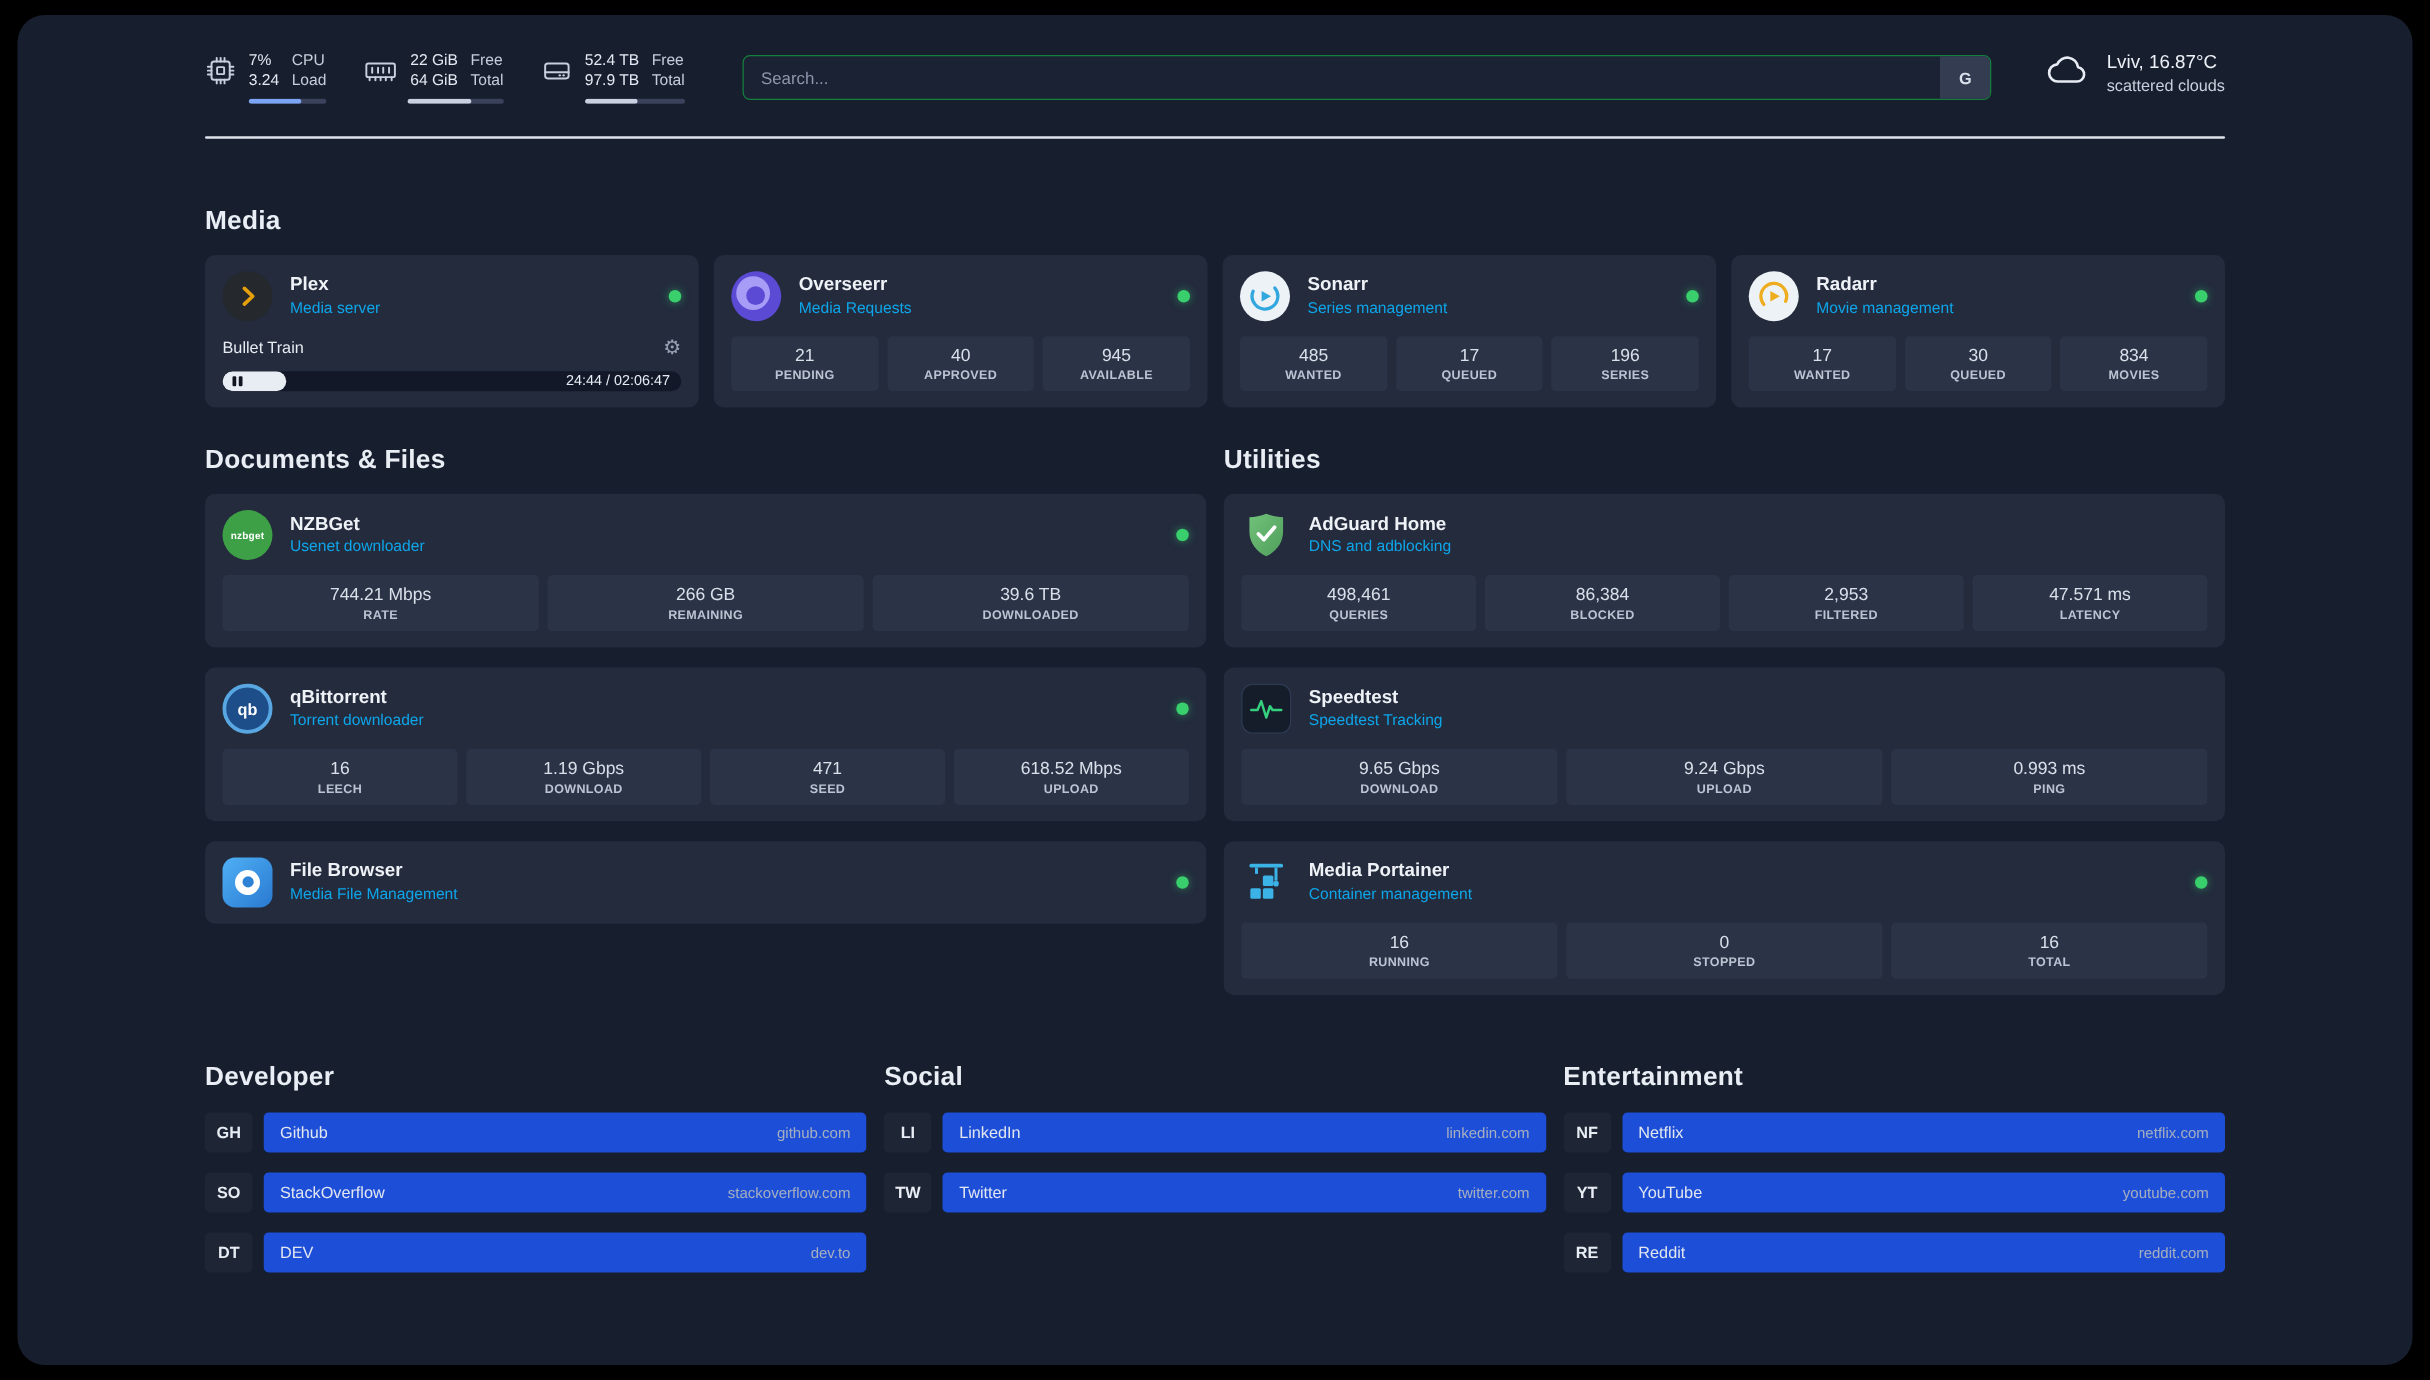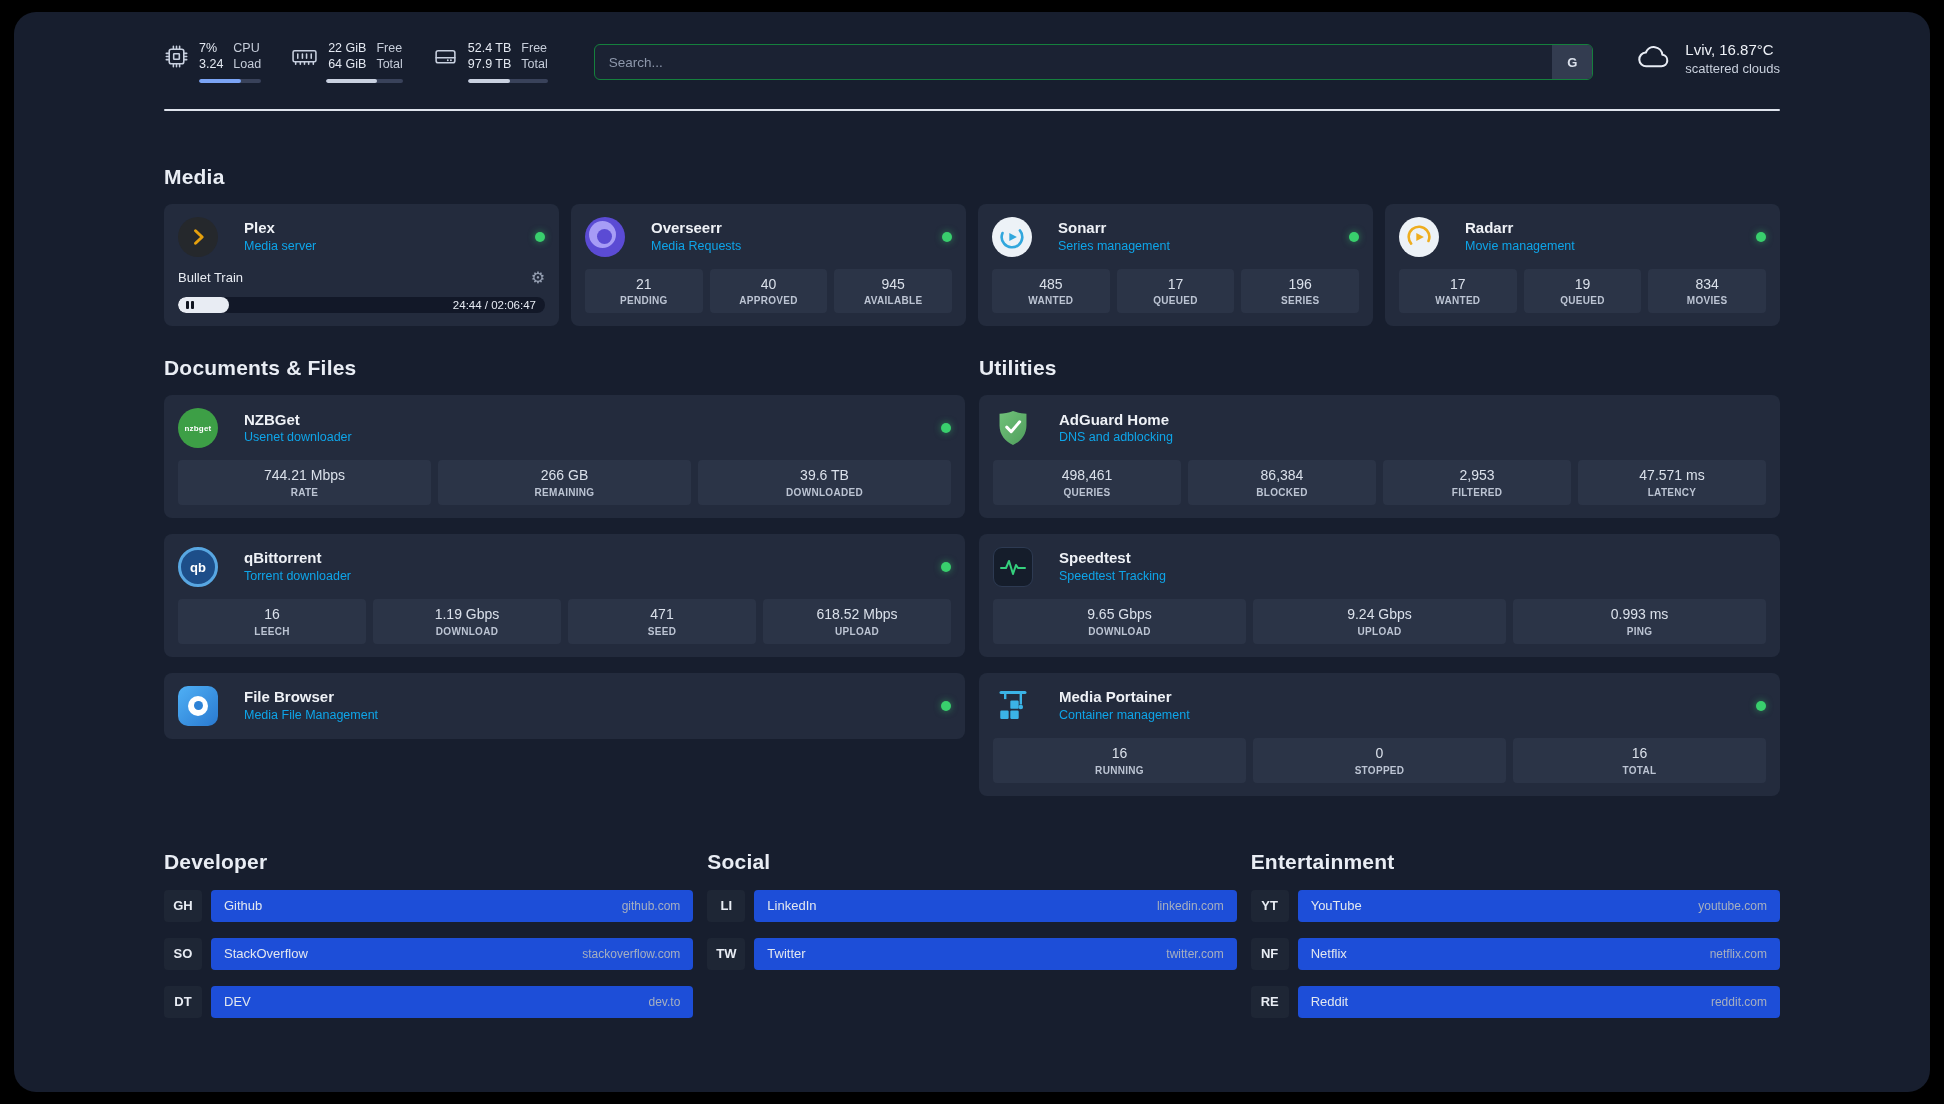--- a/index.html
+++ b/index.html
@@ -37,21 +37,21 @@
   .divider{height:2px;background:#dee3ec;margin:26px 150px 0;border-radius:1px;}
 
   
   .content{padding:0 150px;}
   .sec-title{font-size:21px;font-weight:600;color:#e9edf4;letter-spacing:.2px;}
   .media-sec{margin-top:54px;}
   .media-sec .sec-title{margin-bottom:15px;}
   .grid4{display:grid;grid-template-columns:repeat(4,1fr);gap:12px;}
 
   .card{background:#232b3d;border-radius:8px;padding:13px 14px;cursor:pointer;}
-  .card-head{display:flex;align-items:center;gap:26px;}
+  .card-head{display:flex;align-items:center;gap:14px;}
   .app-meta{display:flex;flex-direction:column;line-height:1.25;}
   .app-name{font-size:15px;font-weight:600;color:#eef1f6;}
   .app-desc{font-size:12.5px;color:#0ea5e9;margin-top:1px;}
   .dot{width:10px;height:10px;border-radius:50%;background:#39cf6d;margin-left:auto;
        box-shadow:0 0 7px rgba(57,207,109,.55);flex:0 0 auto;}
 
   .stats{display:flex;gap:7px;margin-top:12px;}
   .tile{flex:1;background:#2b3447;border-radius:4px;display:flex;flex-direction:column;align-items:center;
         justify-content:center;padding:7px 2px 6px;line-height:1.2;}
   .tval{font-size:14px;color:#dae0ea;}
@@ -307,21 +307,21 @@
               <span class="app-desc">Movie management</span>
             </div>
             <span class="dot"></span>
           </div>
           <div class="stats">
             <div class="tile">
               <span class="tval">17</span>
               <span class="tlab">WANTED</span>
             </div>
             <div class="tile">
-              <span class="tval">19</span>
+              <span class="tval">30</span>
               <span class="tlab">QUEUED</span>
             </div>
             <div class="tile">
               <span class="tval">834</span>
               <span class="tlab">MOVIES</span>
             </div>
           </div>
         </article>
       </div>
     </section>
@@ -562,31 +562,31 @@
               <span class="bm-url">twitter.com</span>
             </div>
           </div>
         </div>
       </section>
 
       <section class="bm-col">
         <h2 class="sec-title">Entertainment</h2>
         <div class="bm-stack">
           <div class="bm-row">
+            <span class="bm-abbr">NF</span>
+            <div class="bm-body">
+              <span class="bm-name">Netflix</span>
+              <span class="bm-url">netflix.com</span>
+            </div>
+          </div>
+          <div class="bm-row">
             <span class="bm-abbr">YT</span>
             <div class="bm-body">
               <span class="bm-name">YouTube</span>
               <span class="bm-url">youtube.com</span>
-            </div>
-          </div>
-          <div class="bm-row">
-            <span class="bm-abbr">NF</span>
-            <div class="bm-body">
-              <span class="bm-name">Netflix</span>
-              <span class="bm-url">netflix.com</span>
             </div>
           </div>
           <div class="bm-row">
             <span class="bm-abbr">RE</span>
             <div class="bm-body">
               <span class="bm-name">Reddit</span>
               <span class="bm-url">reddit.com</span>
             </div>
           </div>
         </div>

